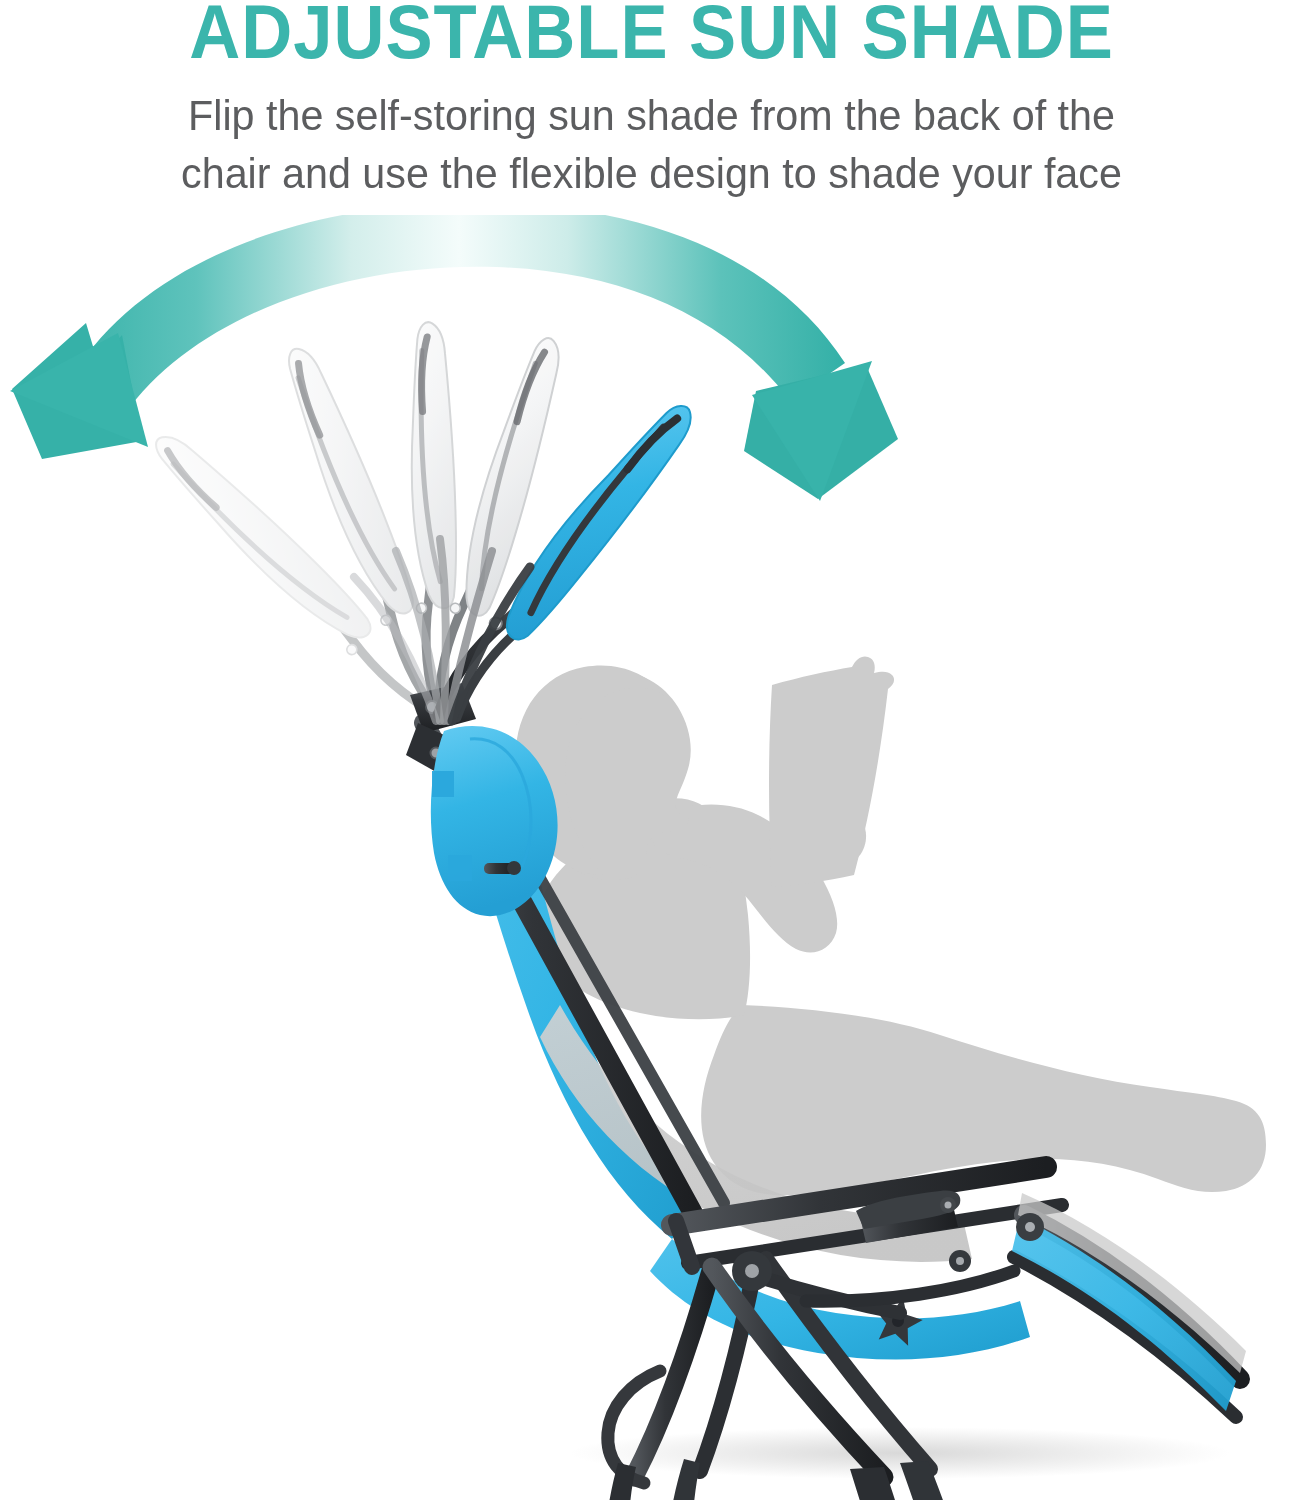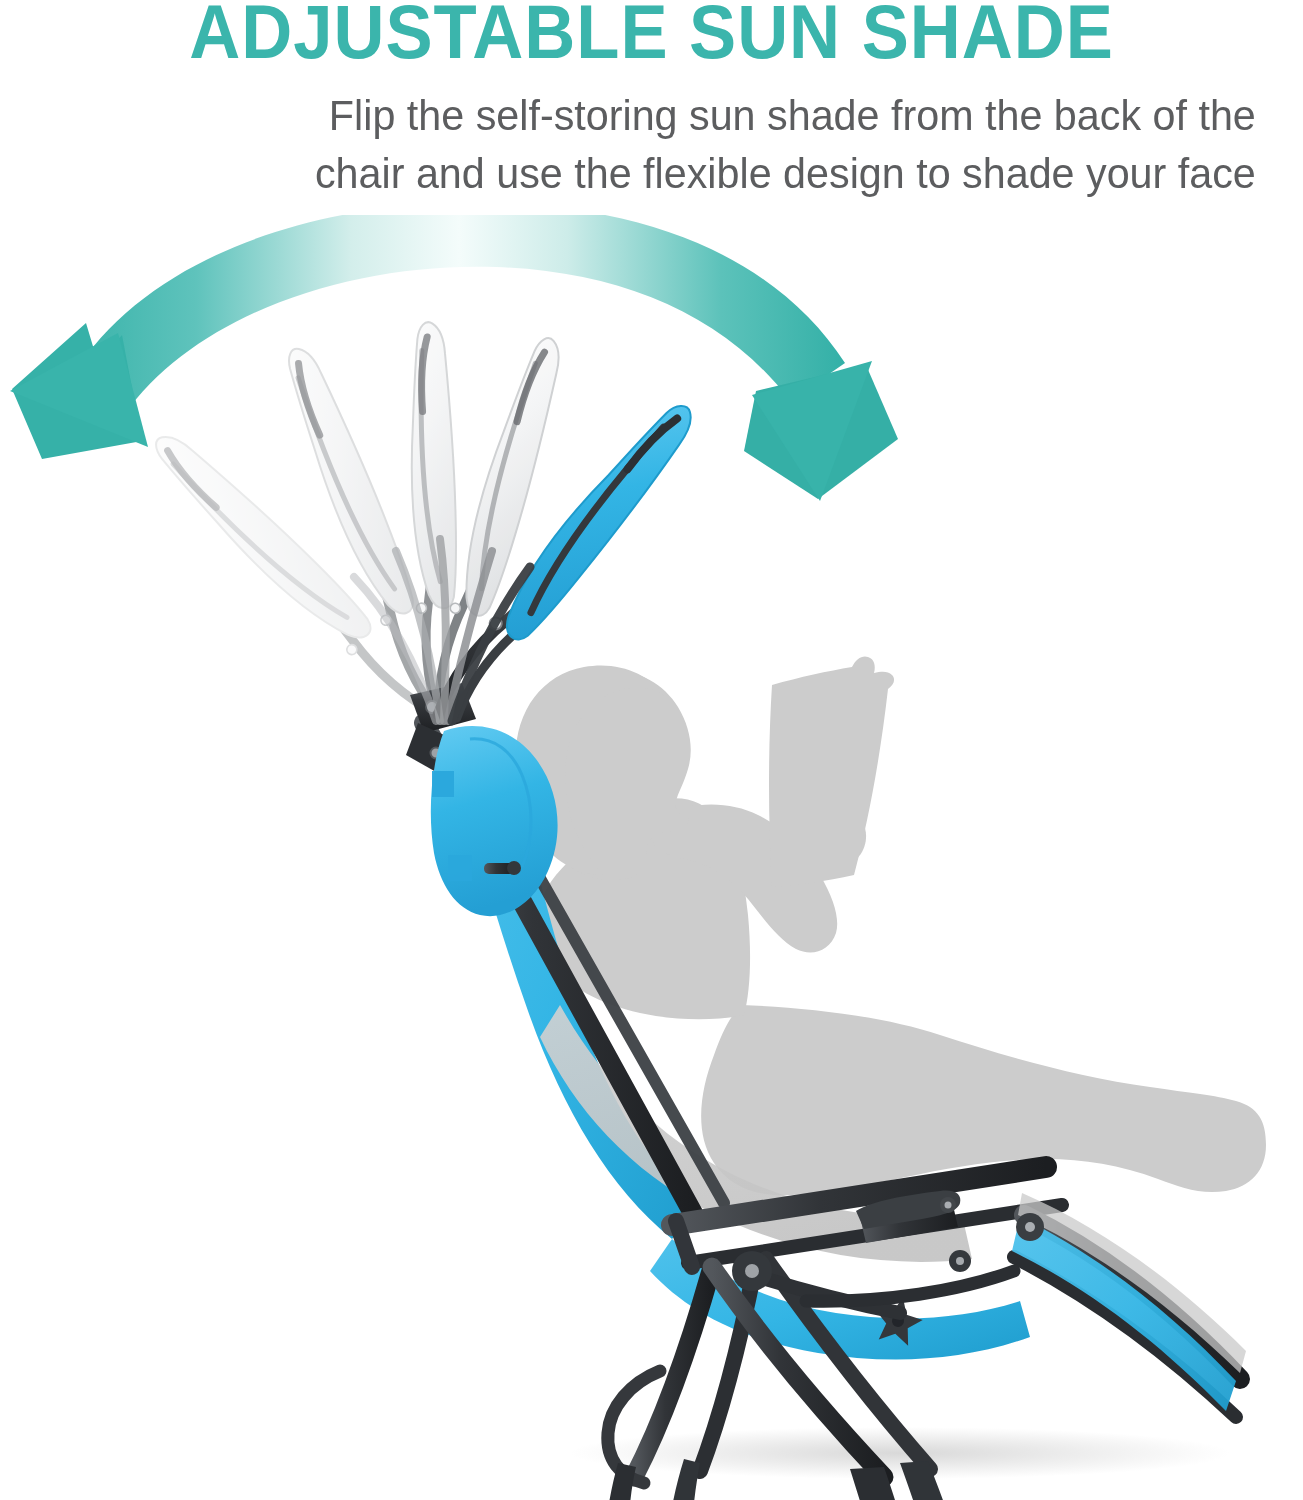--- a/index.html
+++ b/index.html
@@ -39,21 +39,21 @@
     white-space: nowrap;
     transform: scaleX(0.93);
     transform-origin: 50% 50%;
   }
   #subtitle {
     position: absolute;
     left: 0; top: 86px;
     width: 1303px;
     padding: 0 22px;
     box-sizing: border-box;
-    text-align: right;
+    text-align: center;
     font-family: "Liberation Sans Narrow", "Liberation Sans", sans-serif;
     font-weight: 300;
     font-size: 43px;
     line-height: 1.35;
     color: #5C5D5F;
   }
   #subtitle .ln { display: block; transform: scaleX(0.96); }
 
   
   #art {

